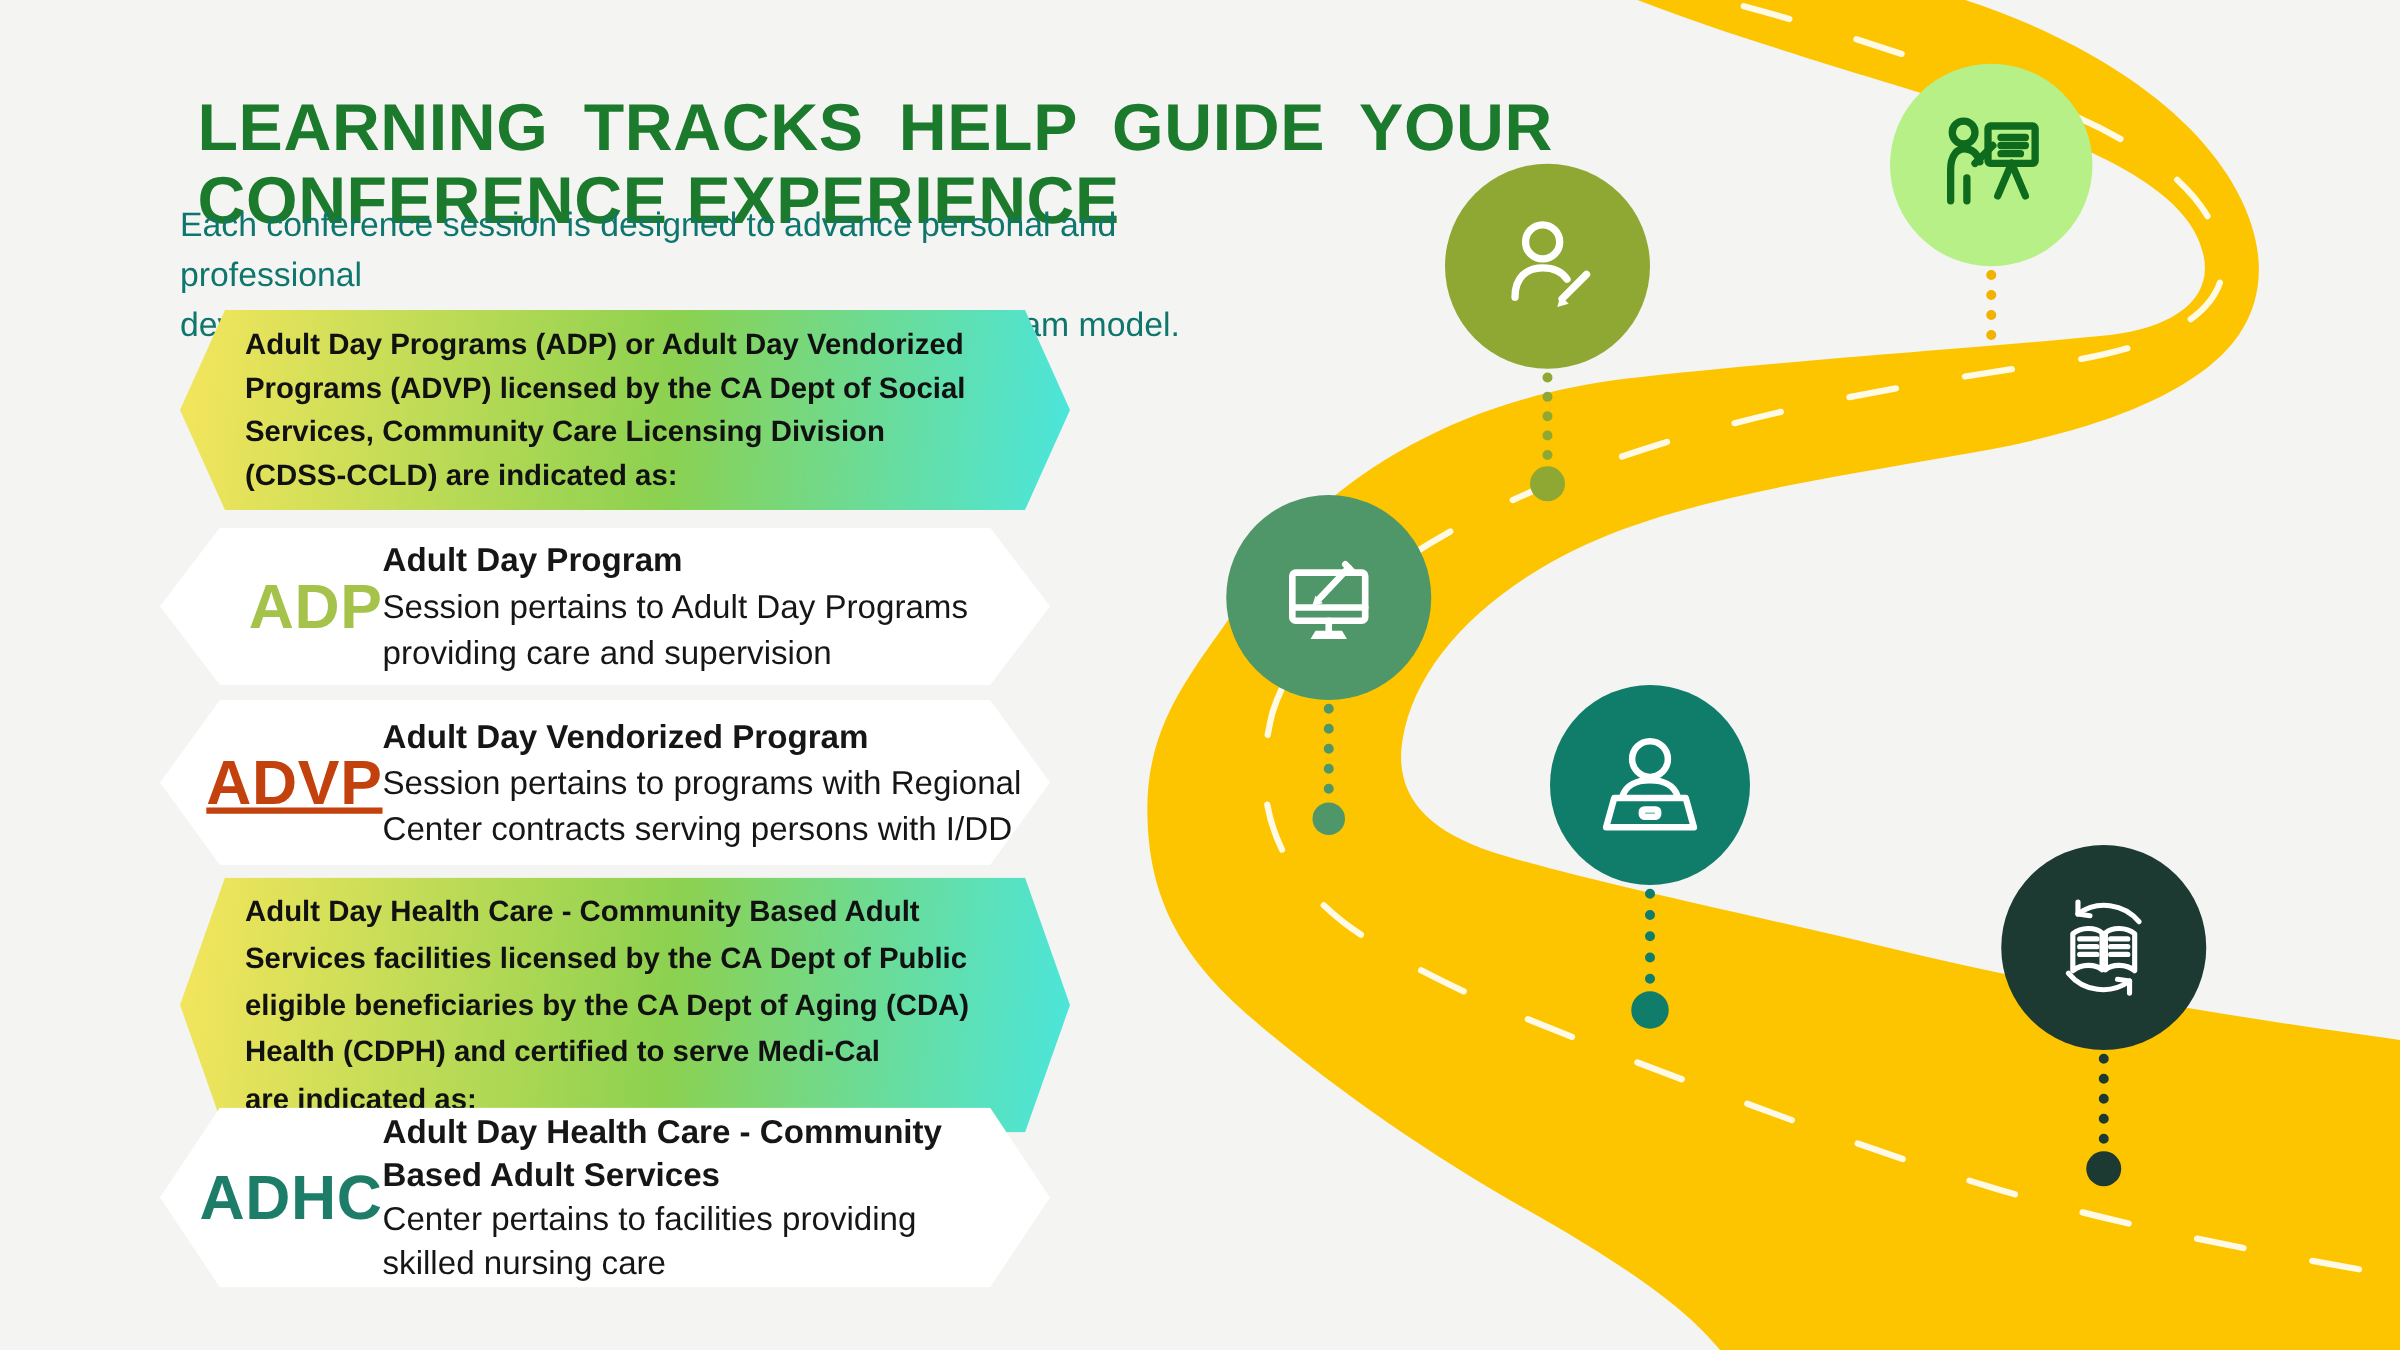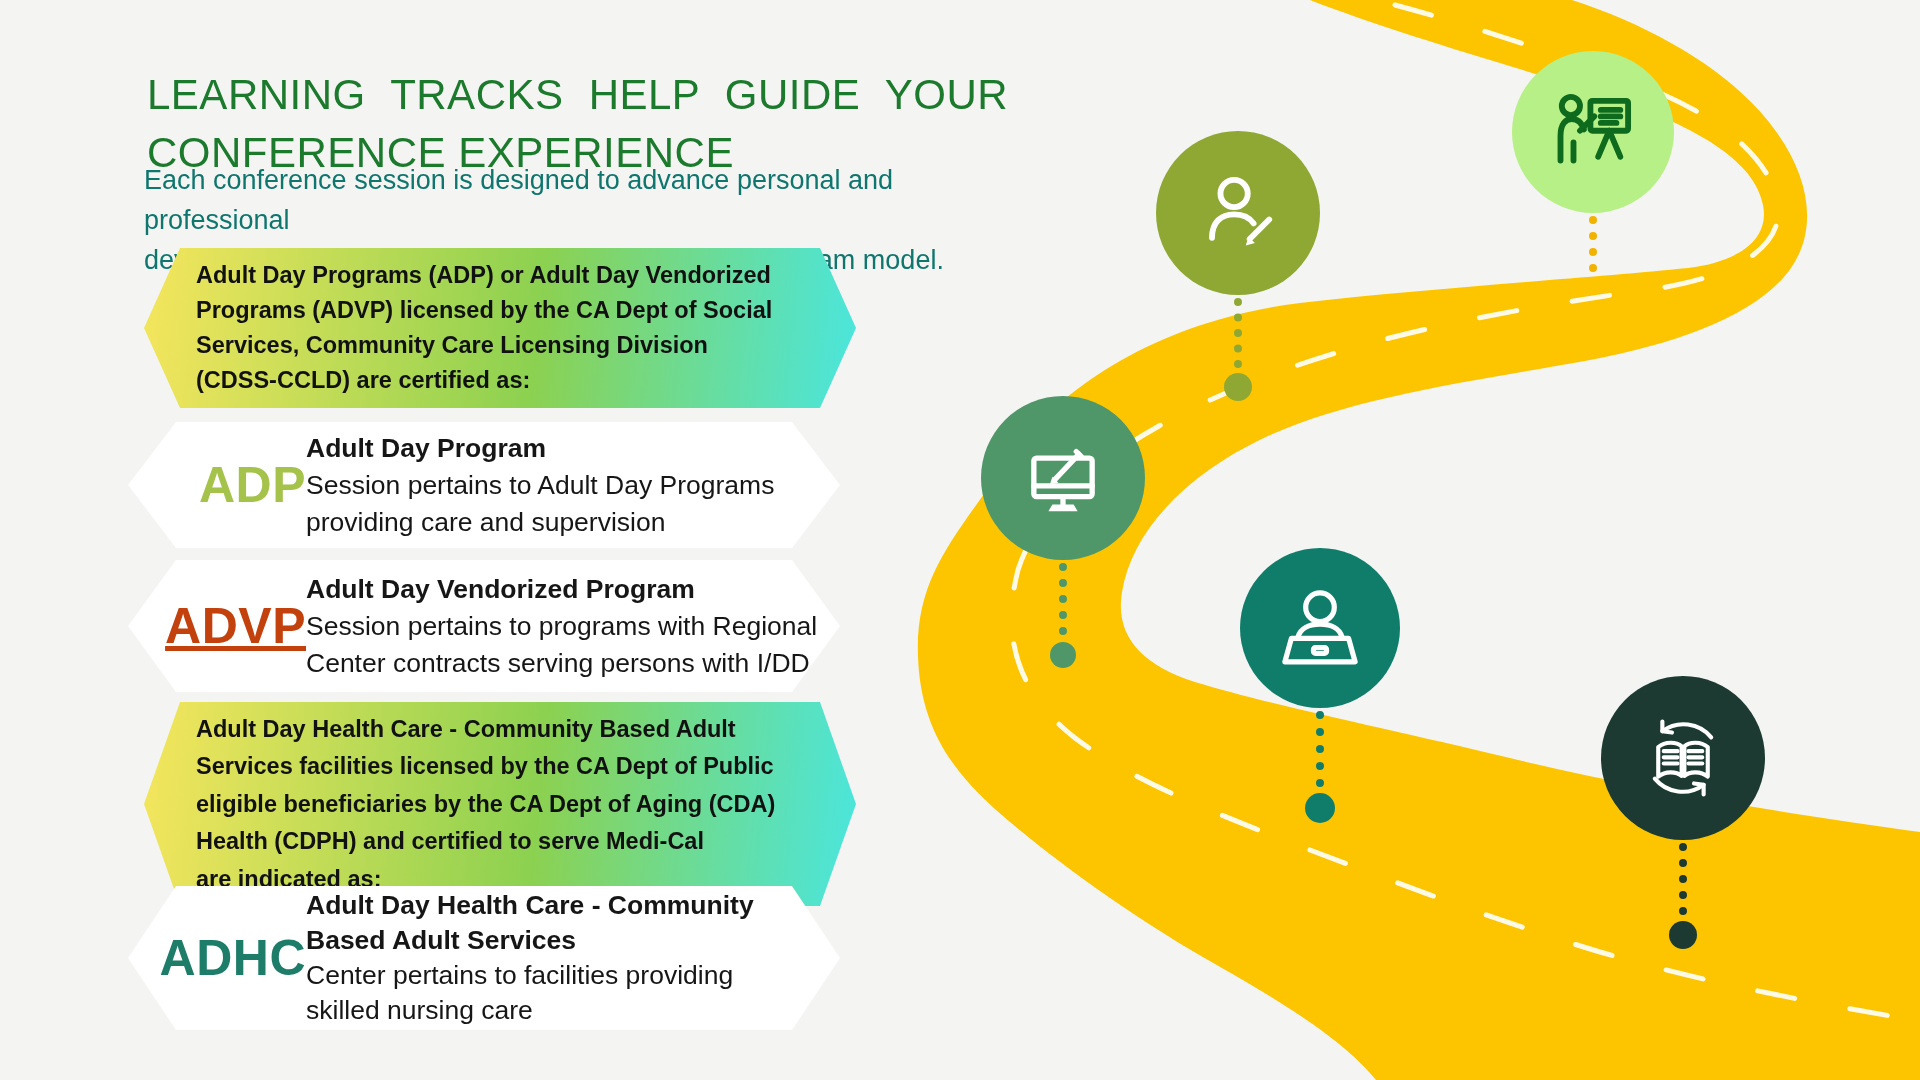--- a/index.html
+++ b/index.html
@@ -26,21 +26,21 @@
   .c-monitor{left:1059px;top:563px;height:72px;border-left:8px dotted #4f9768;}
   .c-laptop{left:1316px;top:711px;height:76px;border-left:8px dotted #107d6a;}
   .c-book{left:1679px;top:843px;height:72px;border-left:8px dotted #1c3a32;}
   .end-dot{position:absolute;border-radius:50%;z-index:2;}
   .d-user{left:1224px;top:373px;width:28px;height:28px;background:#8fa834;}
   .d-monitor{left:1050px;top:642px;width:26px;height:26px;background:#4f9768;}
   .d-laptop{left:1305px;top:793px;width:30px;height:30px;background:#107d6a;}
   .d-book{left:1669px;top:921px;width:28px;height:28px;background:#1c3a32;}
   
   .left-col{position:absolute;left:0;top:0;z-index:4;width:1010px;}
-  .title{position:absolute;left:147px;top:38px;color:#1b7a2c;font-weight:400;font-size:42px;line-height:58px;letter-spacing:.5px;white-space:nowrap;}
+  .title{position:absolute;left:158px;top:38px;color:#1b7a2c;font-weight:700;font-size:53px;line-height:58px;letter-spacing:.5px;white-space:nowrap;}
   .title .l1{word-spacing:13px;}
   .subtitle{position:absolute;left:144px;top:160px;font-size:27px;line-height:40px;color:#0f766e;}
   .banner{position:absolute;left:144px;width:712px;display:flex;flex-direction:column;justify-content:space-between;
     padding:10px 26px 10px 52px;box-sizing:border-box;
     background:linear-gradient(96deg,#f1e55c 2%,#8cd150 55%,#4ae6de 100%);
     clip-path:polygon(36px 0,calc(100% - 36px) 0,100% 50%,calc(100% - 36px) 100%,36px 100%,0 50%);
     font-weight:bold;font-size:23.5px;line-height:34.5px;color:#111;}
   .banner-1{top:248px;height:160px;}
   .banner-2{top:702px;height:204px;}
   .card{position:absolute;left:128px;width:712px;background:#ffffff;display:flex;align-items:center;
@@ -171,21 +171,21 @@
     </h1>
     <div class="subtitle">
       <div>Each conference session is designed to advance personal and professional</div>
       <div>development according to your Adult Day Services program model.</div>
     </div>
 
     <div class="banner banner-1">
       <div>Adult Day Programs (ADP) or Adult Day Vendorized</div>
       <div>Programs (ADVP) licensed by the CA Dept of Social</div>
       <div>Services, Community Care Licensing Division</div>
-      <div>(CDSS-CCLD) are certified as:</div>
+      <div>(CDSS-CCLD) are indicated as:</div>
     </div>
 
     <div class="card card-adp">
       <div class="abbr abbr-adp">ADP</div>
       <div class="card-text">
         <div class="t">Adult Day Program</div>
         <div>Session pertains to Adult Day Programs</div>
         <div>providing care and supervision</div>
       </div>
     </div>

